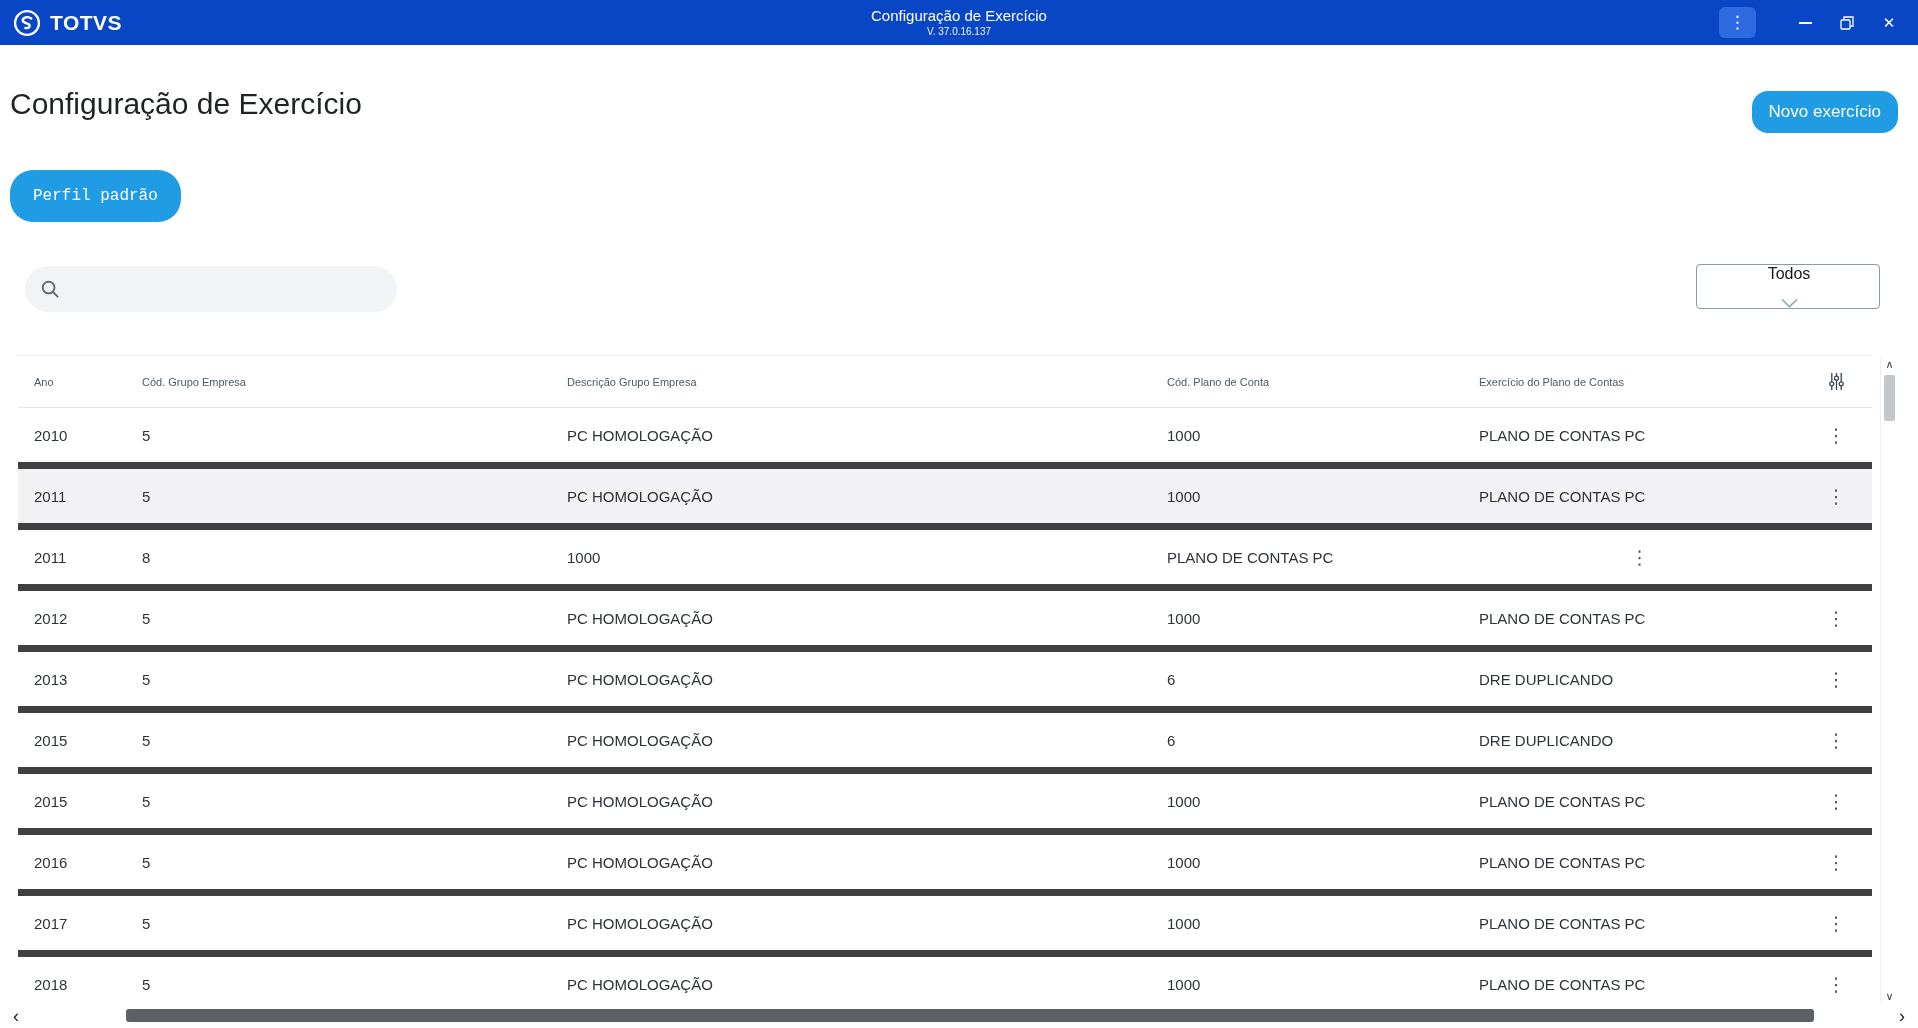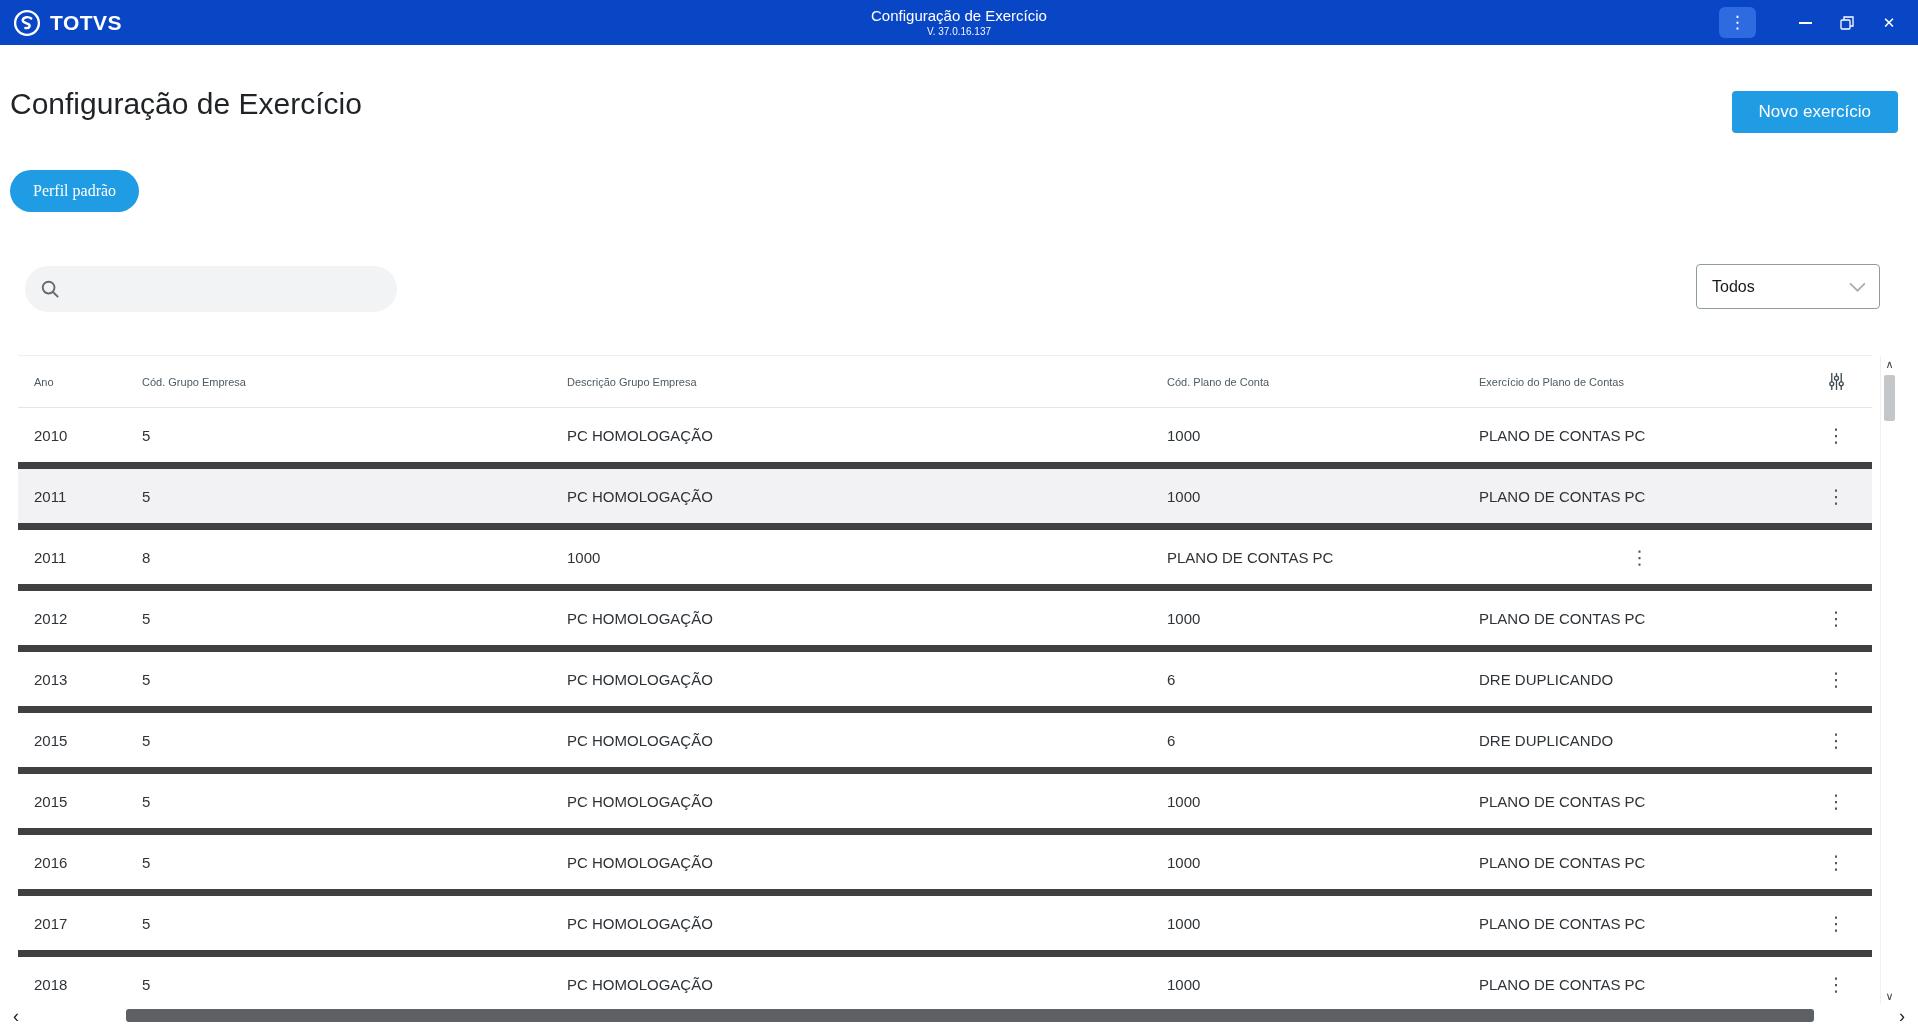--- a/index.html
+++ b/index.html
@@ -27,34 +27,34 @@
   .tb-right{margin-left:auto;display:flex;align-items:center;padding-right:8px;}
   .menu-btn{width:37px;height:31px;border-radius:6px;background:var(--accent-dark);
     display:flex;align-items:center;justify-content:center;font-size:17px;line-height:1;
     cursor:pointer;margin-right:28px;}
   .win-btn{width:42px;height:31px;display:flex;align-items:center;justify-content:center;
     cursor:pointer;font-size:15px;}
   .min-glyph{display:block;width:13px;border-top:2px solid #fff;}
 
   
   .page-title{position:absolute;left:10px;top:87px;font-size:30px;font-weight:400;color:#1f2326;}
-  .btn-new{position:absolute;top:91px;right:20px;height:42px;padding:0 27px;border:none;
-    border-radius:4px;background:var(--accent);color:#fff;font-size:17px;font-family:inherit;cursor:pointer;}
-  .chip{position:absolute;left:10px;top:170px;height:42px;padding:0 23px;border:none;
-    border-radius:23px;background:var(--accent);color:#fff;font-size:16px;font-family:Liberation Serif, serif;
+  .btn-new{position:absolute;top:91px;right:20px;height:42px;padding:0 17px;border:none;
+    border-radius:16px;background:var(--accent);color:#fff;font-size:17px;font-family:inherit;cursor:pointer;}
+  .chip{position:absolute;left:10px;top:170px;height:52px;padding:0 23px;border:none;
+    border-radius:23px;background:var(--accent);color:#fff;font-size:16px;font-family:Liberation Mono, monospace;
     display:flex;align-items:center;cursor:pointer;}
 
   
   .search{position:absolute;left:25px;top:266px;width:372px;height:46px;border-radius:23px;
     background:#f2f3f5;display:flex;align-items:center;gap:11px;padding:0 15px;}
   .search input{flex:1;border:none;outline:none;background:transparent;font-size:16px;
     font-family:inherit;color:#333;}
   .dropdown{position:absolute;top:264px;right:38px;width:184px;height:45px;background:#fff;
     border:1px solid #8d9ca4;border-radius:4px;display:flex;align-items:center;
-    justify-content:space-between;padding:0 13px 0 15px;cursor:pointer;}
+    justify-content:space-between;padding:0 13px 0 15px;cursor:pointer;flex-direction:column;}
   .dropdown-value{font-size:16px;color:#16191c;}
 
   
   .table{position:absolute;left:18px;right:46px;top:355px;height:650px;overflow:hidden;
     border-top:1px solid #eceef0;background:#fff;}
   .thead,.trow{display:grid;grid-template-columns:108px 425px 600px 312px 1fr 72px;
     align-items:center;padding-left:16px;}
   .thead{height:52px;border-bottom:1px solid #e3e6e8;color:var(--muted);font-size:11px;}
   .trow{height:61px;border-bottom:7px solid #404040;font-size:15px;color:var(--text);}
   .trow.selected{background:var(--selected-row-bg);}

